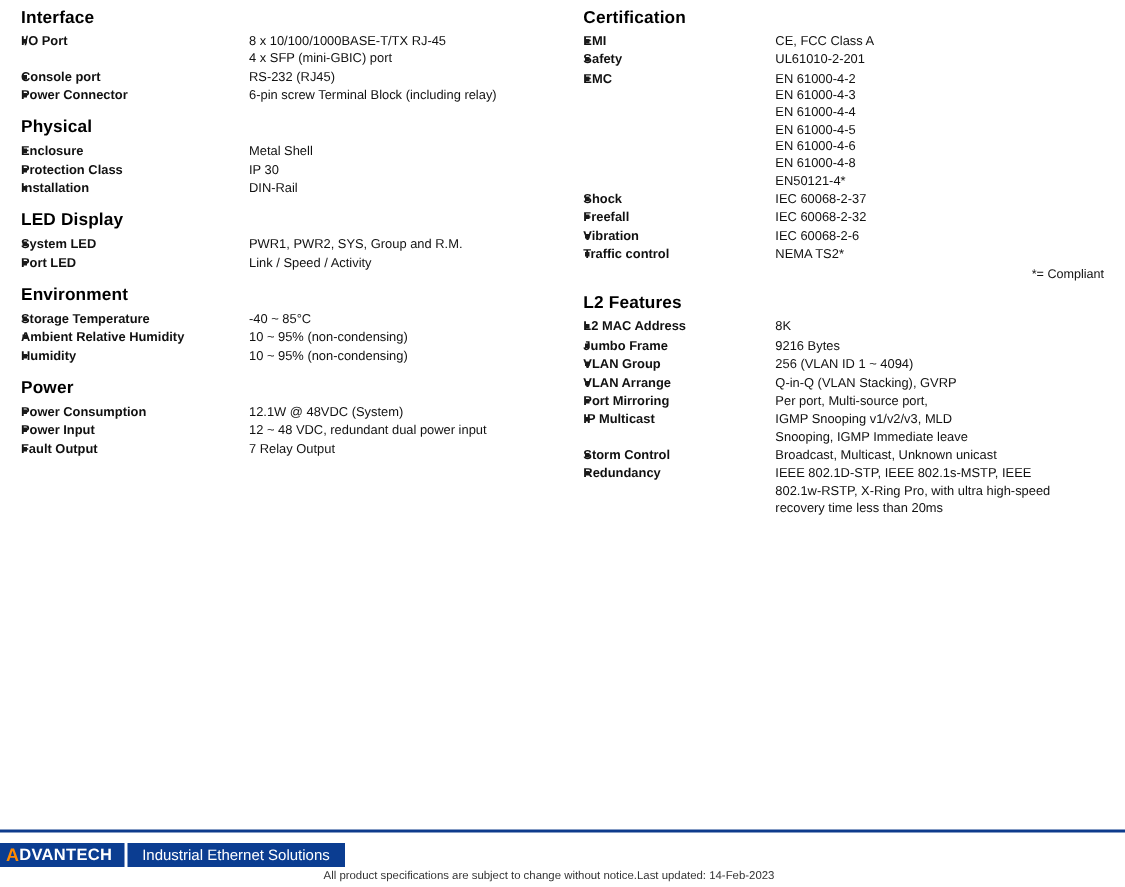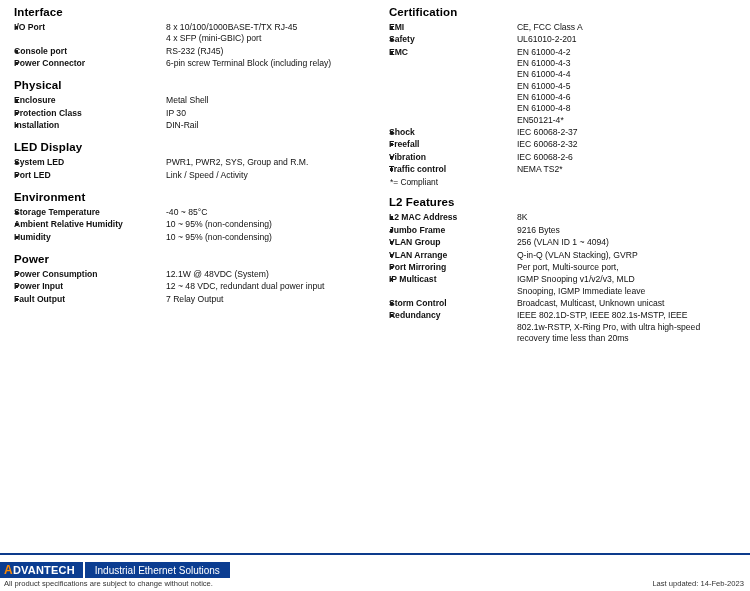--- a/index.html
+++ b/index.html
@@ -72,20 +72,21 @@
 
   
   .col.right td.label { width: 128px; }
 
   .note {
     font-size: 8.4px;
     color: #111;
     padding-left: 1px;
     margin-top: 1px;
     margin-bottom: 2px;
+    text-align: right;
   }
 
   
   .footer {
     position: absolute;
     left: 0; right: 0;
     bottom: 0;
     width: 750px;
   }
   .rule {
@@ -124,24 +125,24 @@
     font-size: 10px;
     font-weight: normal;
     display: flex;
     align-items: center;
     padding: 0 10px 0 10px;
     height: 16px;
     margin-left: 2px;
   }
   .footer-note {
     display: flex;
-    justify-content: space-between;
+    justify-content: center;
     font-size: 7.6px;
     color: #333333;
-    padding: 1px 6px 3px 4px;
+    padding: 1px 22px 3px 4px;
   }
   .footer-note .right { color: #333333; }
 </style>
 </head>
 <body>
 
 <div class="page">
 
   <div class="cols">
 

